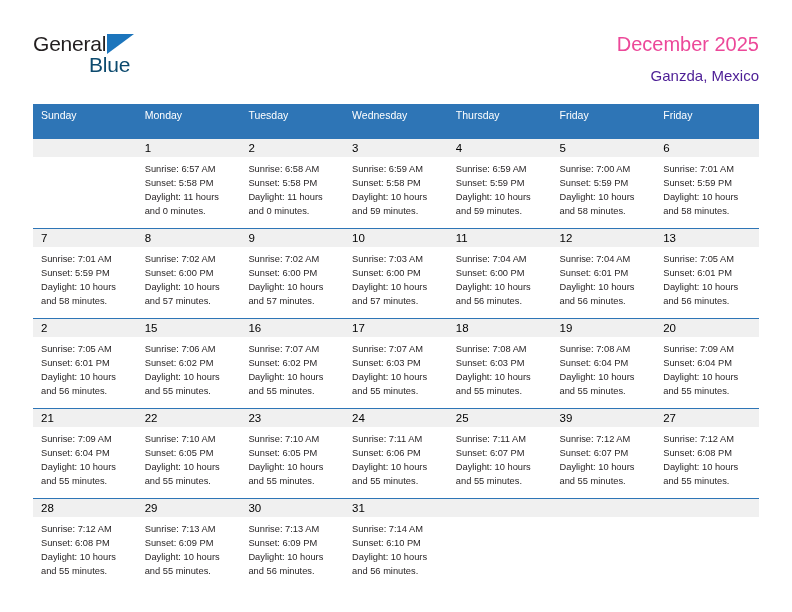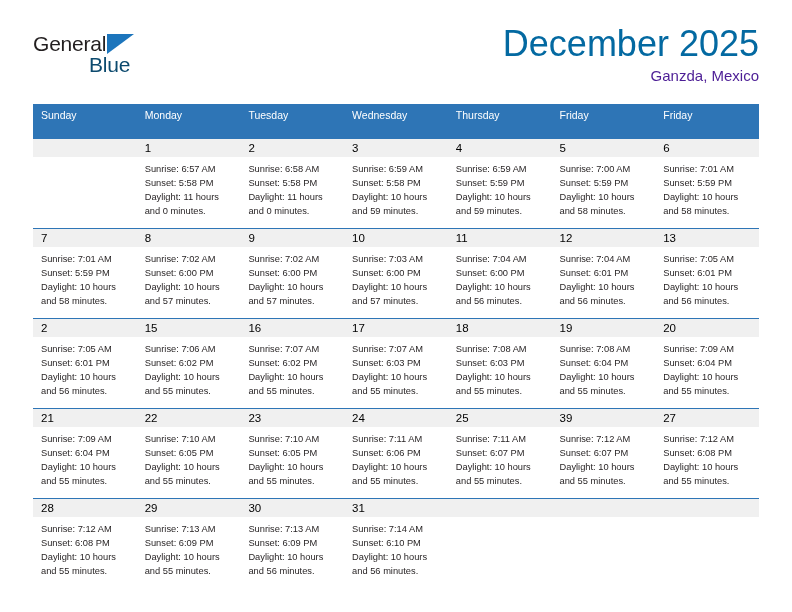--- a/index.html
+++ b/index.html
@@ -64,23 +64,23 @@
     color: #0c4a6e;
     font-family: "Liberation Sans", sans-serif;
   }
   .title-block {
     position: absolute;
     right: 0px;
     top: 0px;
     text-align: right;
   }
   .cal-title {
-    font-size: 36px;
+    font-size: 20px;
     line-height: 36px;
-    color: #0369a1;
+    color: #ec4899;
     font-weight: normal;
     margin: 0;
     white-space: nowrap;
   }
   .cal-subtitle {
     font-size: 15px;
     line-height: 22px;
     color: #4c1d95;
     margin: 0;
     margin-top: 3px;

